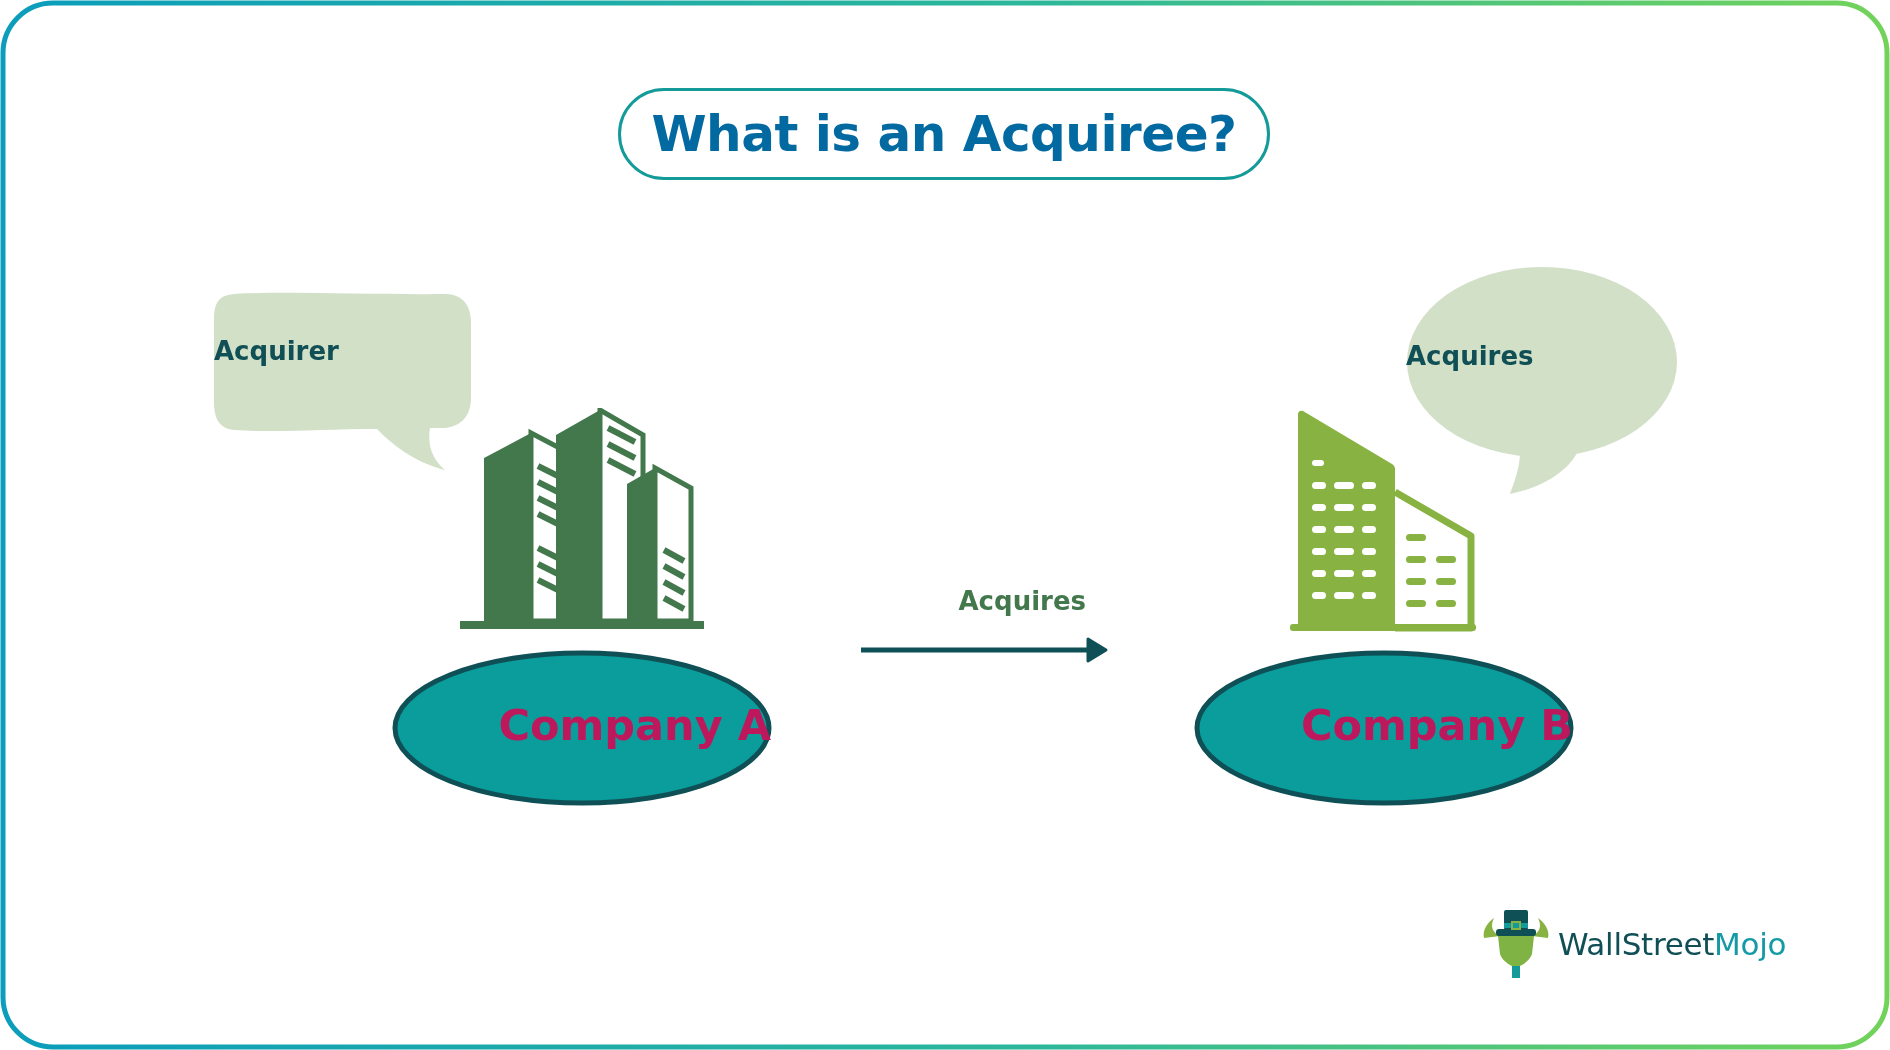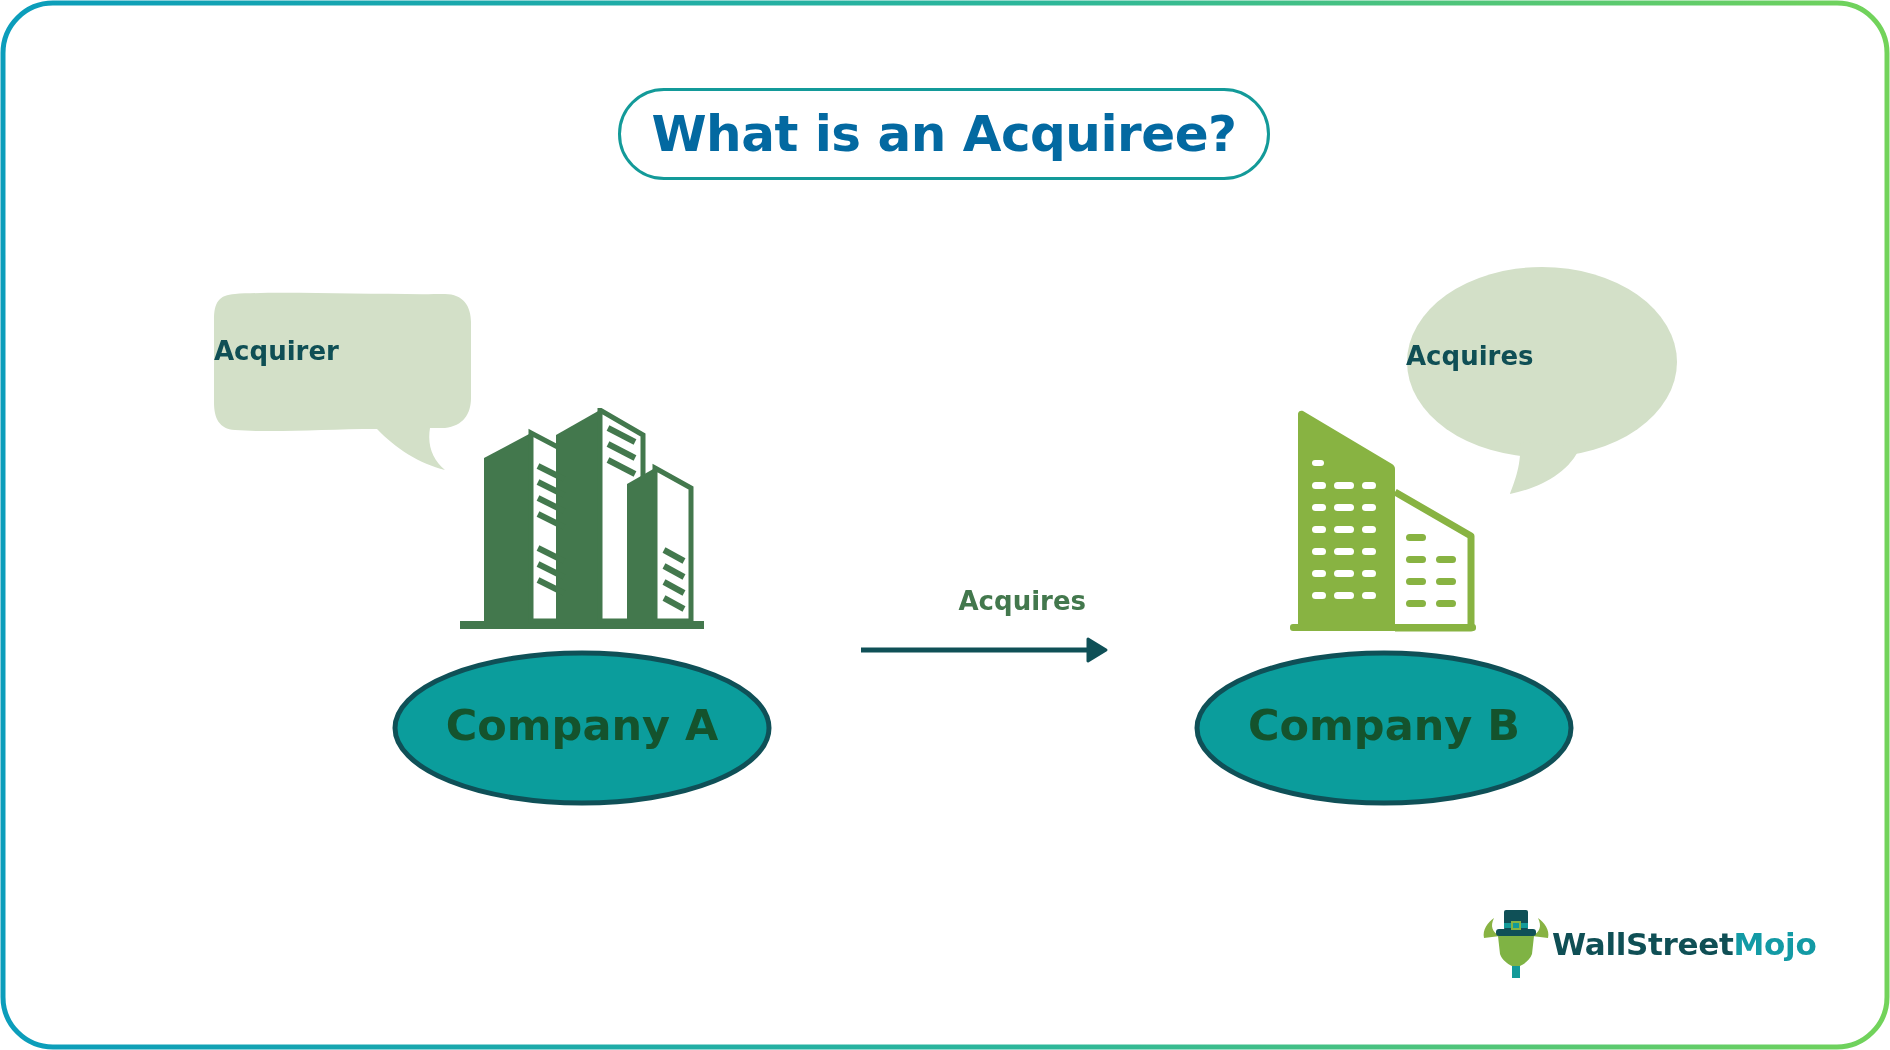--- a/index.html
+++ b/index.html
@@ -1,24 +1,24 @@
 <!DOCTYPE html>
 <html><head>
 <meta charset="utf-8">
 <style>
   html,body{margin:0;padding:0;background:#ffffff;}
   body{width:1890px;height:1050px;position:relative;overflow:hidden;font-family:"DejaVu Sans","Liberation Sans",sans-serif;}
   .frame{position:absolute;left:0;top:0;width:1890px;height:1050px;}
   .title-pill{position:absolute;left:618px;top:88px;width:652px;height:92px;border:3px solid #139a99;border-radius:48px;box-sizing:border-box;display:flex;align-items:center;justify-content:center;background:#fff;}
   .title-text{font-weight:bold;font-size:50px;color:#0369a1;letter-spacing:-0.5px;}
   .bubble-text{position:absolute;font-weight:bold;color:#0f4f55;font-size:26px;text-align:left;}
-  .ellipse-label{position:absolute;font-weight:bold;color:#14532d;font-size:43px;text-align:center;}
+  .ellipse-label{position:absolute;font-weight:bold;color:#be185d;font-size:43px;text-align:right;}
   .acquires{position:absolute;left:880px;top:586px;width:206px;text-align:right;font-weight:bold;font-size:26px;color:#43784d;}
   .logo{position:absolute;left:1480px;top:908px;display:flex;align-items:center;}
-  .logo-text{font-family:"DejaVu Sans","Liberation Sans",sans-serif;font-weight:bold;font-size:31px;letter-spacing:-0.3px;}
+  .logo-text{font-family:"DejaVu Sans","Liberation Sans",sans-serif;font-weight:normal;font-size:31px;letter-spacing:-0.3px;margin-left:6px;}
   .logo-a{color:#0f4f55;}
   .logo-b{color:#139aa5;}
 </style>
 </head>
 <body>
 
 <svg class="frame" width="1890" height="1050" viewBox="0 0 1890 1050">
   <defs>
     <linearGradient id="fg" x1="0" y1="0" x2="1" y2="0">
       <stop offset="0" stop-color="#0b9dbb"></stop>

